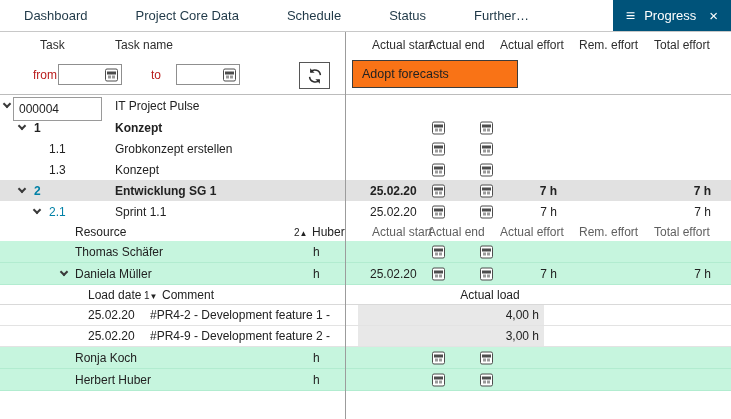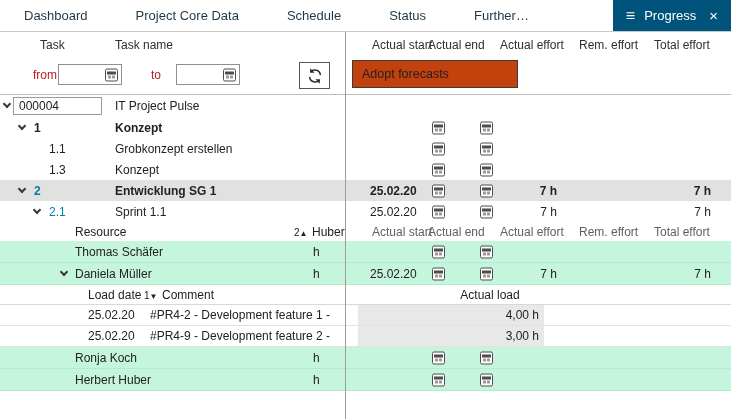--- a/index.html
+++ b/index.html
@@ -18,40 +18,40 @@
 
 .colhdr{position:relative;height:25px}
 .colhdr span{position:absolute;top:6px;white-space:nowrap;color:#2e2e2e}
 
 
 .filterrow{position:relative;height:38px;border-bottom:1px solid #bcbcbc}
 .flabel{position:absolute;top:11px;color:#b91c1c}
 .dinput{position:absolute;top:7px;width:64px;height:21px;border:1px solid #8f8f8f;background:#fff}
 .dfield{position:absolute;left:2px;top:1px;width:42px;height:17px;border:none;outline:none;padding:0}
 .refreshbtn{position:absolute;left:299px;top:5px;width:31px;height:27px;border:1px solid #565656;background:#fff;display:flex;align-items:center;justify-content:center;cursor:pointer}
-.adoptbtn{position:absolute;left:352px;top:3px;width:166px;height:28px;border:1px solid #3c3c3c;background:#c2410c;display:flex;align-items:center;justify-content:flex-start;padding-left:9px;font-size:12.5px;cursor:pointer;text-align:left}
+.adoptbtn{position:absolute;left:352px;top:3px;width:166px;height:28px;border:1px solid #3c3c3c;background:#f97316;display:flex;align-items:center;justify-content:flex-start;padding-left:9px;font-size:12.5px;cursor:pointer;text-align:left}
 
 
 .row{position:relative;width:731px}
 .h19{height:19px}.h20{height:20px}.h21{height:21px}.h22{height:22px}
 .row .t{position:absolute;top:50%;transform:translateY(-50%);white-space:nowrap}
 .b{font-weight:bold}
 .teal{color:#0080a6}
 .graybg{background:#e1e1e1}
 .greenbg{background:#c6f5de;border-bottom:1px solid #b2ecd0}
 .subhdr{color:#5f5f5f}
 .loadrow{border-bottom:1px solid #e3e3e3}
 .loadhdr{border-bottom:1px solid #d9d9d9}
 
 .chev{position:absolute;top:50%;margin-top:-5px;width:6px;height:6px;border-right:2px solid #3a3a3a;border-bottom:2px solid #3a3a3a;transform:rotate(45deg);cursor:pointer}
 .cal{position:absolute;top:50%;transform:translateY(-50%);width:13px;height:13px;border:1px solid #4d4d4d;border-radius:2px;background:#fff;cursor:pointer}
 .cal::before{content:"";position:absolute;left:1px;right:1px;top:2px;height:3px;background:#4d4d4d}
 .cal::after{content:"";position:absolute;left:2px;bottom:2px;width:3px;height:3px;background:#9a9a9a;box-shadow:4px 0 0 #9a9a9a}
 
-.idbox{position:absolute;left:13px;top:2px;width:89px;height:18px;border:1px solid #9a9a9a;background:#fff;padding:0 0 0 5px;outline:none}
+.idbox{position:absolute;left:13px;top:2px;width:89px;height:24px;border:1px solid #9a9a9a;background:#fff;padding:0 0 0 5px;outline:none}
 
 .sortnum{font-size:10px}
 .sorttri{font-size:8px}
 
 .loadcell{position:absolute;left:358px;top:0;height:100%;width:186px;background:#e8e8e8;display:flex;align-items:center;justify-content:flex-end;padding-right:5px}
 
 .vdivider{position:absolute;left:345px;top:32px;bottom:0;width:1px;background:#9c9c9c;z-index:5}
 </style>
 </head>
 <body>

